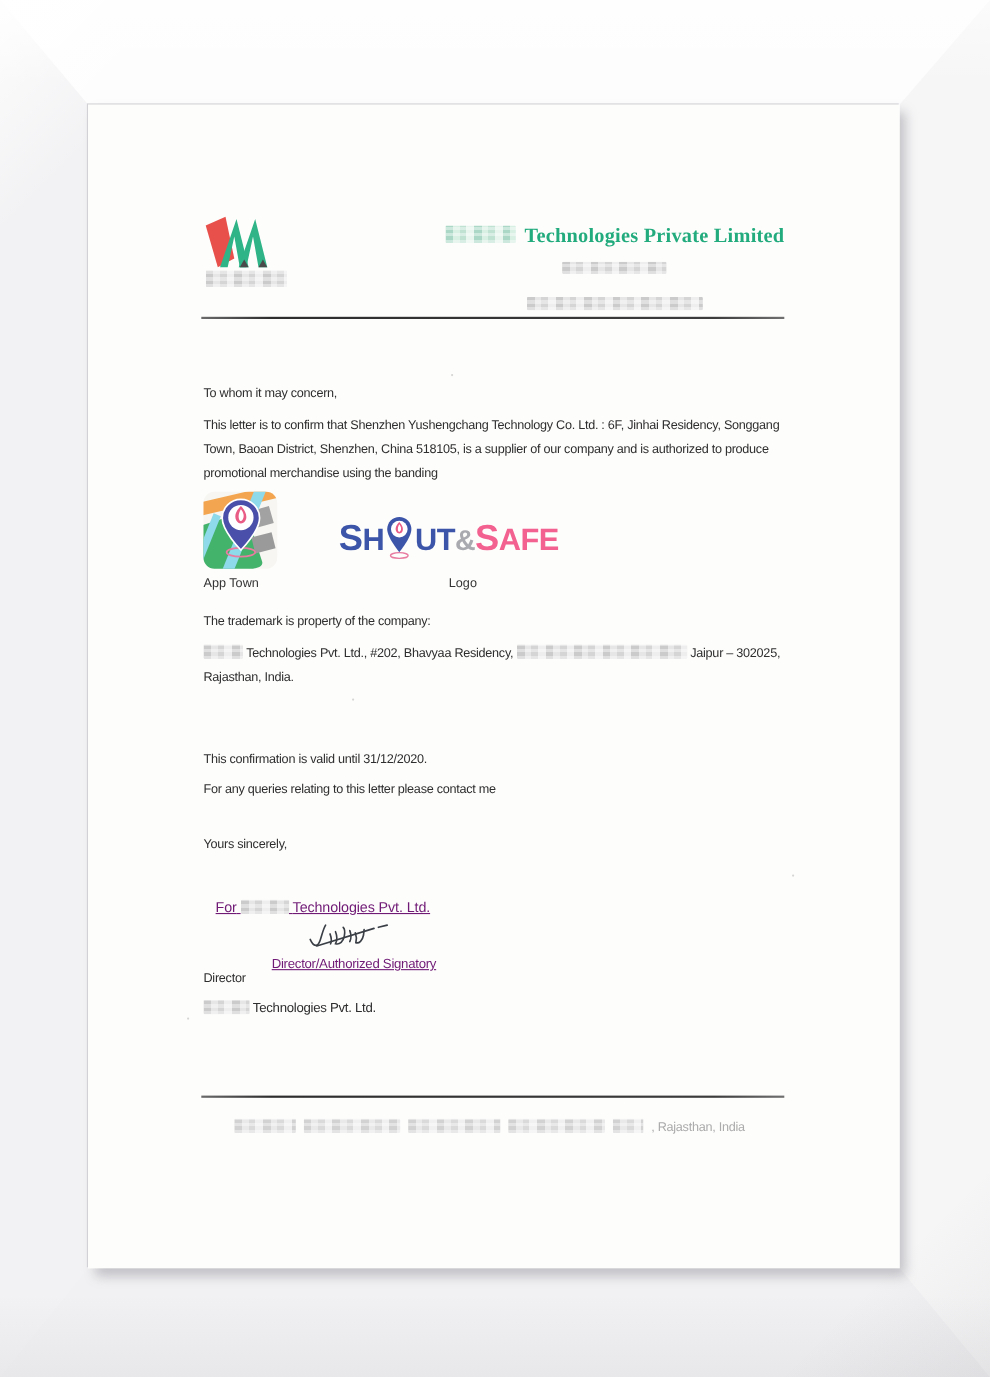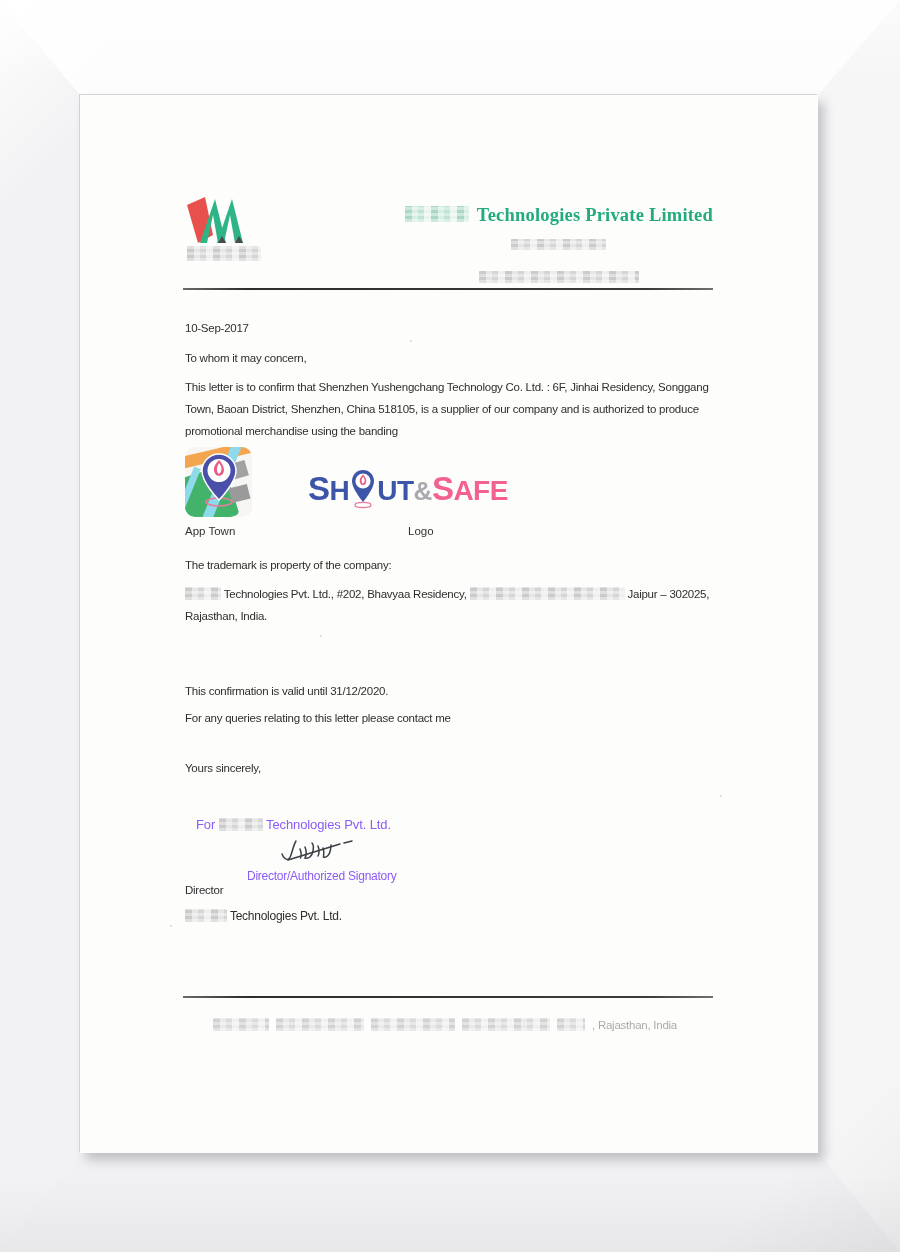--- a/index.html
+++ b/index.html
@@ -50,21 +50,21 @@
   .hdr-title-redact{width:64px;height:16px;margin-right:8px;vertical-align:-1px;}
   .hdr-l2{margin-top:8px;}
   .hdr-l3{margin-top:15px;}
   .hr{position:absolute;left:103px;width:530px;height:2px;
       background:linear-gradient(90deg,#6a6a6a,#2d2d2d 12%,#3c3c3c 88%,#707070);}
   .hr.top{top:193px;}
   .hr.bottom{top:901px;}
   
   .t{position:absolute;left:105px;width:534px;font-size:11.5px;letter-spacing:-0.25px;
      line-height:22px;color:#2e2e2e;}
-  .blue{color:#8b5cf6;}
+  .blue{color:#701a75;text-decoration:underline;}
   
   .app-icon{position:absolute;left:105px;top:352px;width:67px;height:70px;border-radius:10px;
             overflow:hidden;background:#f7f6f2;}
   .app-icon span{position:absolute;}
   .m-green{left:-14px;bottom:-8px;width:62px;height:52px;background:#43b26b;transform:rotate(-18deg);border-radius:4px;}
   .m-orange{left:-8px;top:1px;width:86px;height:12px;background:#f3a64f;transform:rotate(-13deg);}
   .m-gray1{right:5px;top:15px;width:17px;height:16px;background:#a2a2a2;transform:rotate(-16deg);}
   .m-gray2{right:3px;top:39px;width:19px;height:15px;background:#9a9a9a;transform:rotate(-14deg);}
   .m-road1{left:30px;top:-10px;width:10px;height:100px;background:#8ed9ea;transform:rotate(22deg);}
   .m-road2{left:-6px;top:18px;width:7px;height:80px;background:#8ed9ea;transform:rotate(22deg);}
@@ -118,21 +118,20 @@
     <div class="hdr-l2">
       <span class="redact" style="width:95px;height:11px"></span>
     </div>
     <div class="hdr-l3">
       <span class="redact" style="width:160px;height:12px"></span>
     </div>
   </div>
 
   <div class="hr top"></div>
 
-  <div class="t" style="top:222px">10-Sep-2017</div>
   <div class="t" style="top:252px">To whom it may concern,</div>
   <div class="t" style="top:281px">This letter is to confirm that Shenzhen Yushengchang Technology Co. Ltd. : 6F, Jinhai Residency, Songgang Town, Baoan District, Shenzhen, China 518105, is a supplier of our company and is authorized to produce promotional merchandise using the banding</div>
 
   <div class="app-icon">
     <span class="m-green"></span>
     <span class="m-orange"></span>
     <span class="m-gray1"></span>
     <span class="m-gray2"></span>
     <span class="m-road1"></span>
     <span class="m-road2"></span>

